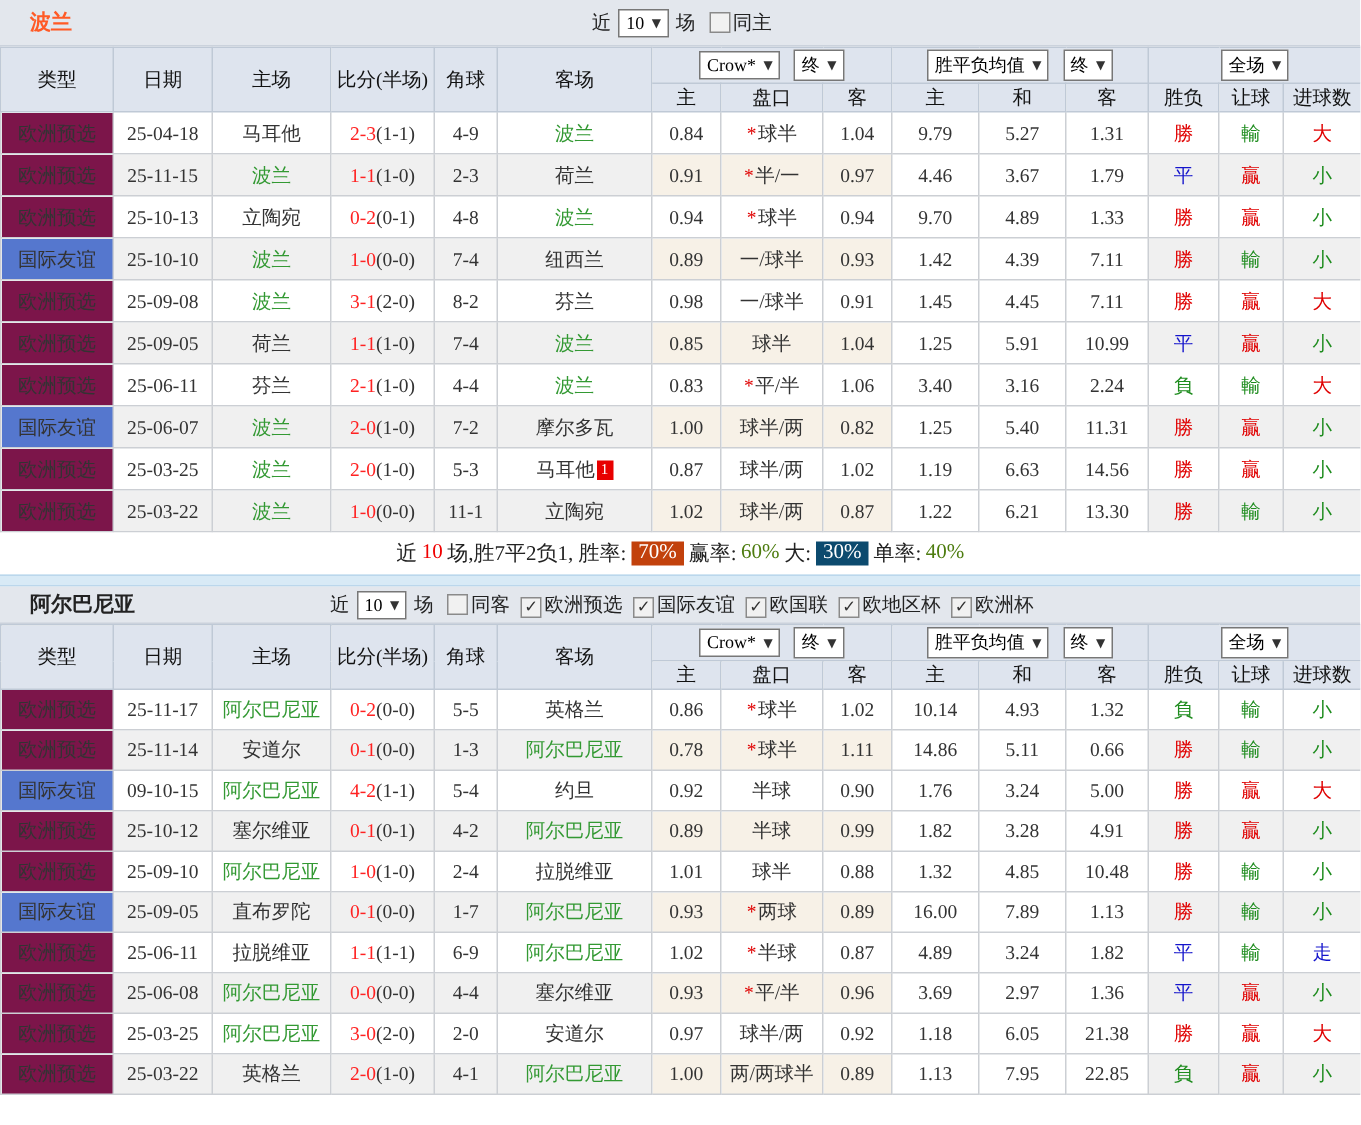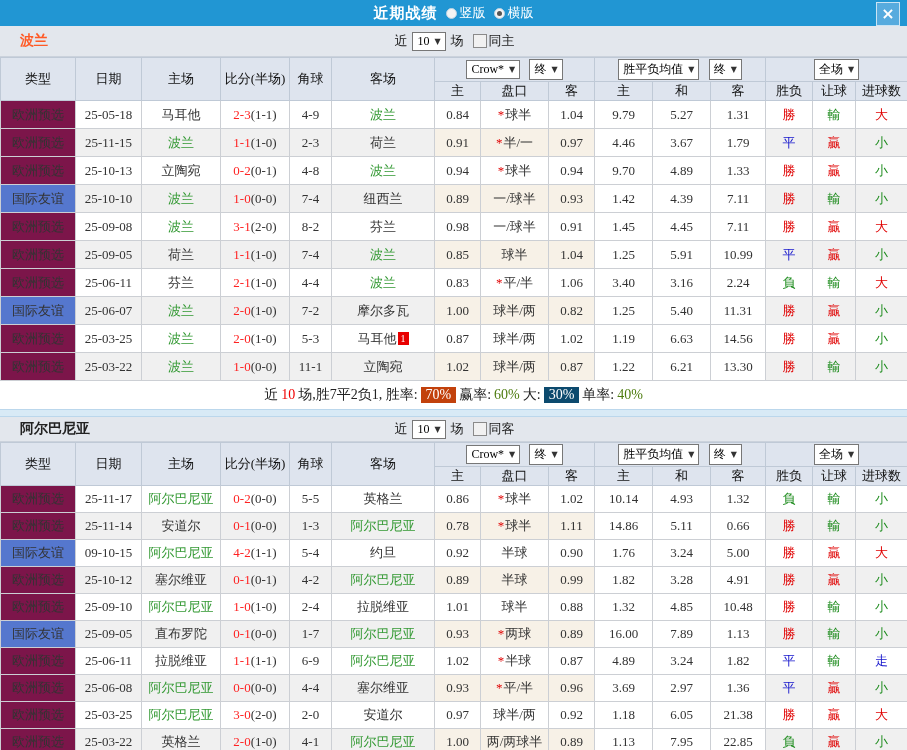--- a/index.html
+++ b/index.html
@@ -59,34 +59,20 @@
   .pct-blue{color:#4d7c0f;}
   .badge-red{background:#c2410c;color:#fff;padding:0 5px;}
   .badge-green{background:#0c4a6e;color:#fff;padding:0 5px;}
   .sep{height:6px;background:#D8EAF6;border-top:1px solid #BBD7EC;border-bottom:1px solid #BBD7EC;}
 </style>
 </head>
 <body>
 
 <div class="app">
 
-  <div class="titlebar">
-    <span class="title">近期战绩</span>
-    <span class="radio-opt">
-      <span class="radio"></span>
-      <span>竖版</span>
-    </span>
-    <span class="radio-opt">
-      <span class="radio on"></span>
-      <span>横版</span>
-    </span>
-    <div class="close-btn">
-      <span>×</span>
-    </div>
-  </div>
 
   <div class="section s0">
     <div class="team-row">
       <span class="team-name" style="color: rgb(255, 90, 38);">波兰</span>
       <span class="filters">
         <span class="lbl">近</span>
         <span class="select">
             <span>10</span>
             <span class="arrow">▼</span>
           </span>
@@ -156,21 +142,21 @@
           <th>和</th>
           <th>客</th>
           <th>胜负</th>
           <th>让球</th>
           <th>进球数</th>
         </tr>
       </thead>
       <tbody>
           <tr>
             <td class="type" style="background: rgb(124, 21, 74);">欧洲预选</td>
-            <td class="plain">25-05-18</td>
+            <td class="plain">25-04-18</td>
             <td class="plain"><span>马耳他</span></td>
             <td class="plain"><span class="ft">2-3</span><span class="ht">(1-1)</span></td>
             <td class="plain">4-9</td>
             <td class="plain"><span class="tm">波兰</span></td>
             <td class="cream">0.84</td>
             <td class="cream"><span class="star">*</span>球半</td>
             <td class="cream">1.04</td>
             <td class="lblue">9.79</td>
             <td class="lblue">5.27</td>
             <td class="lblue">1.31</td>
@@ -354,20 +340,21 @@
       <span class="team-name" style="color: rgb(34, 34, 34);">阿尔巴尼亚</span>
       <span class="filters">
         <span class="lbl">近</span>
         <span class="select">
             <span>10</span>
             <span class="arrow">▼</span>
           </span>
         <span class="lbl">场</span>
         <span class="checkbox"></span>
         <span class="cb-label">同客</span>
+        <span class="comps"><span class="checkbox">✓</span><span class="cb-label">欧洲预选</span><span class="checkbox">✓</span><span class="cb-label">国际友谊</span><span class="checkbox">✓</span><span class="cb-label">欧国联</span><span class="checkbox">✓</span><span class="cb-label">欧地区杯</span><span class="checkbox">✓</span><span class="cb-label">欧洲杯</span></span>
       </span>
     </div>
     <table class="grid">
       <colgroup>
         <col style="width:75px">
           <col style="width:66px">
           <col style="width:79px">
           <col style="width:69px">
           <col style="width:42px">
           <col style="width:103px">

